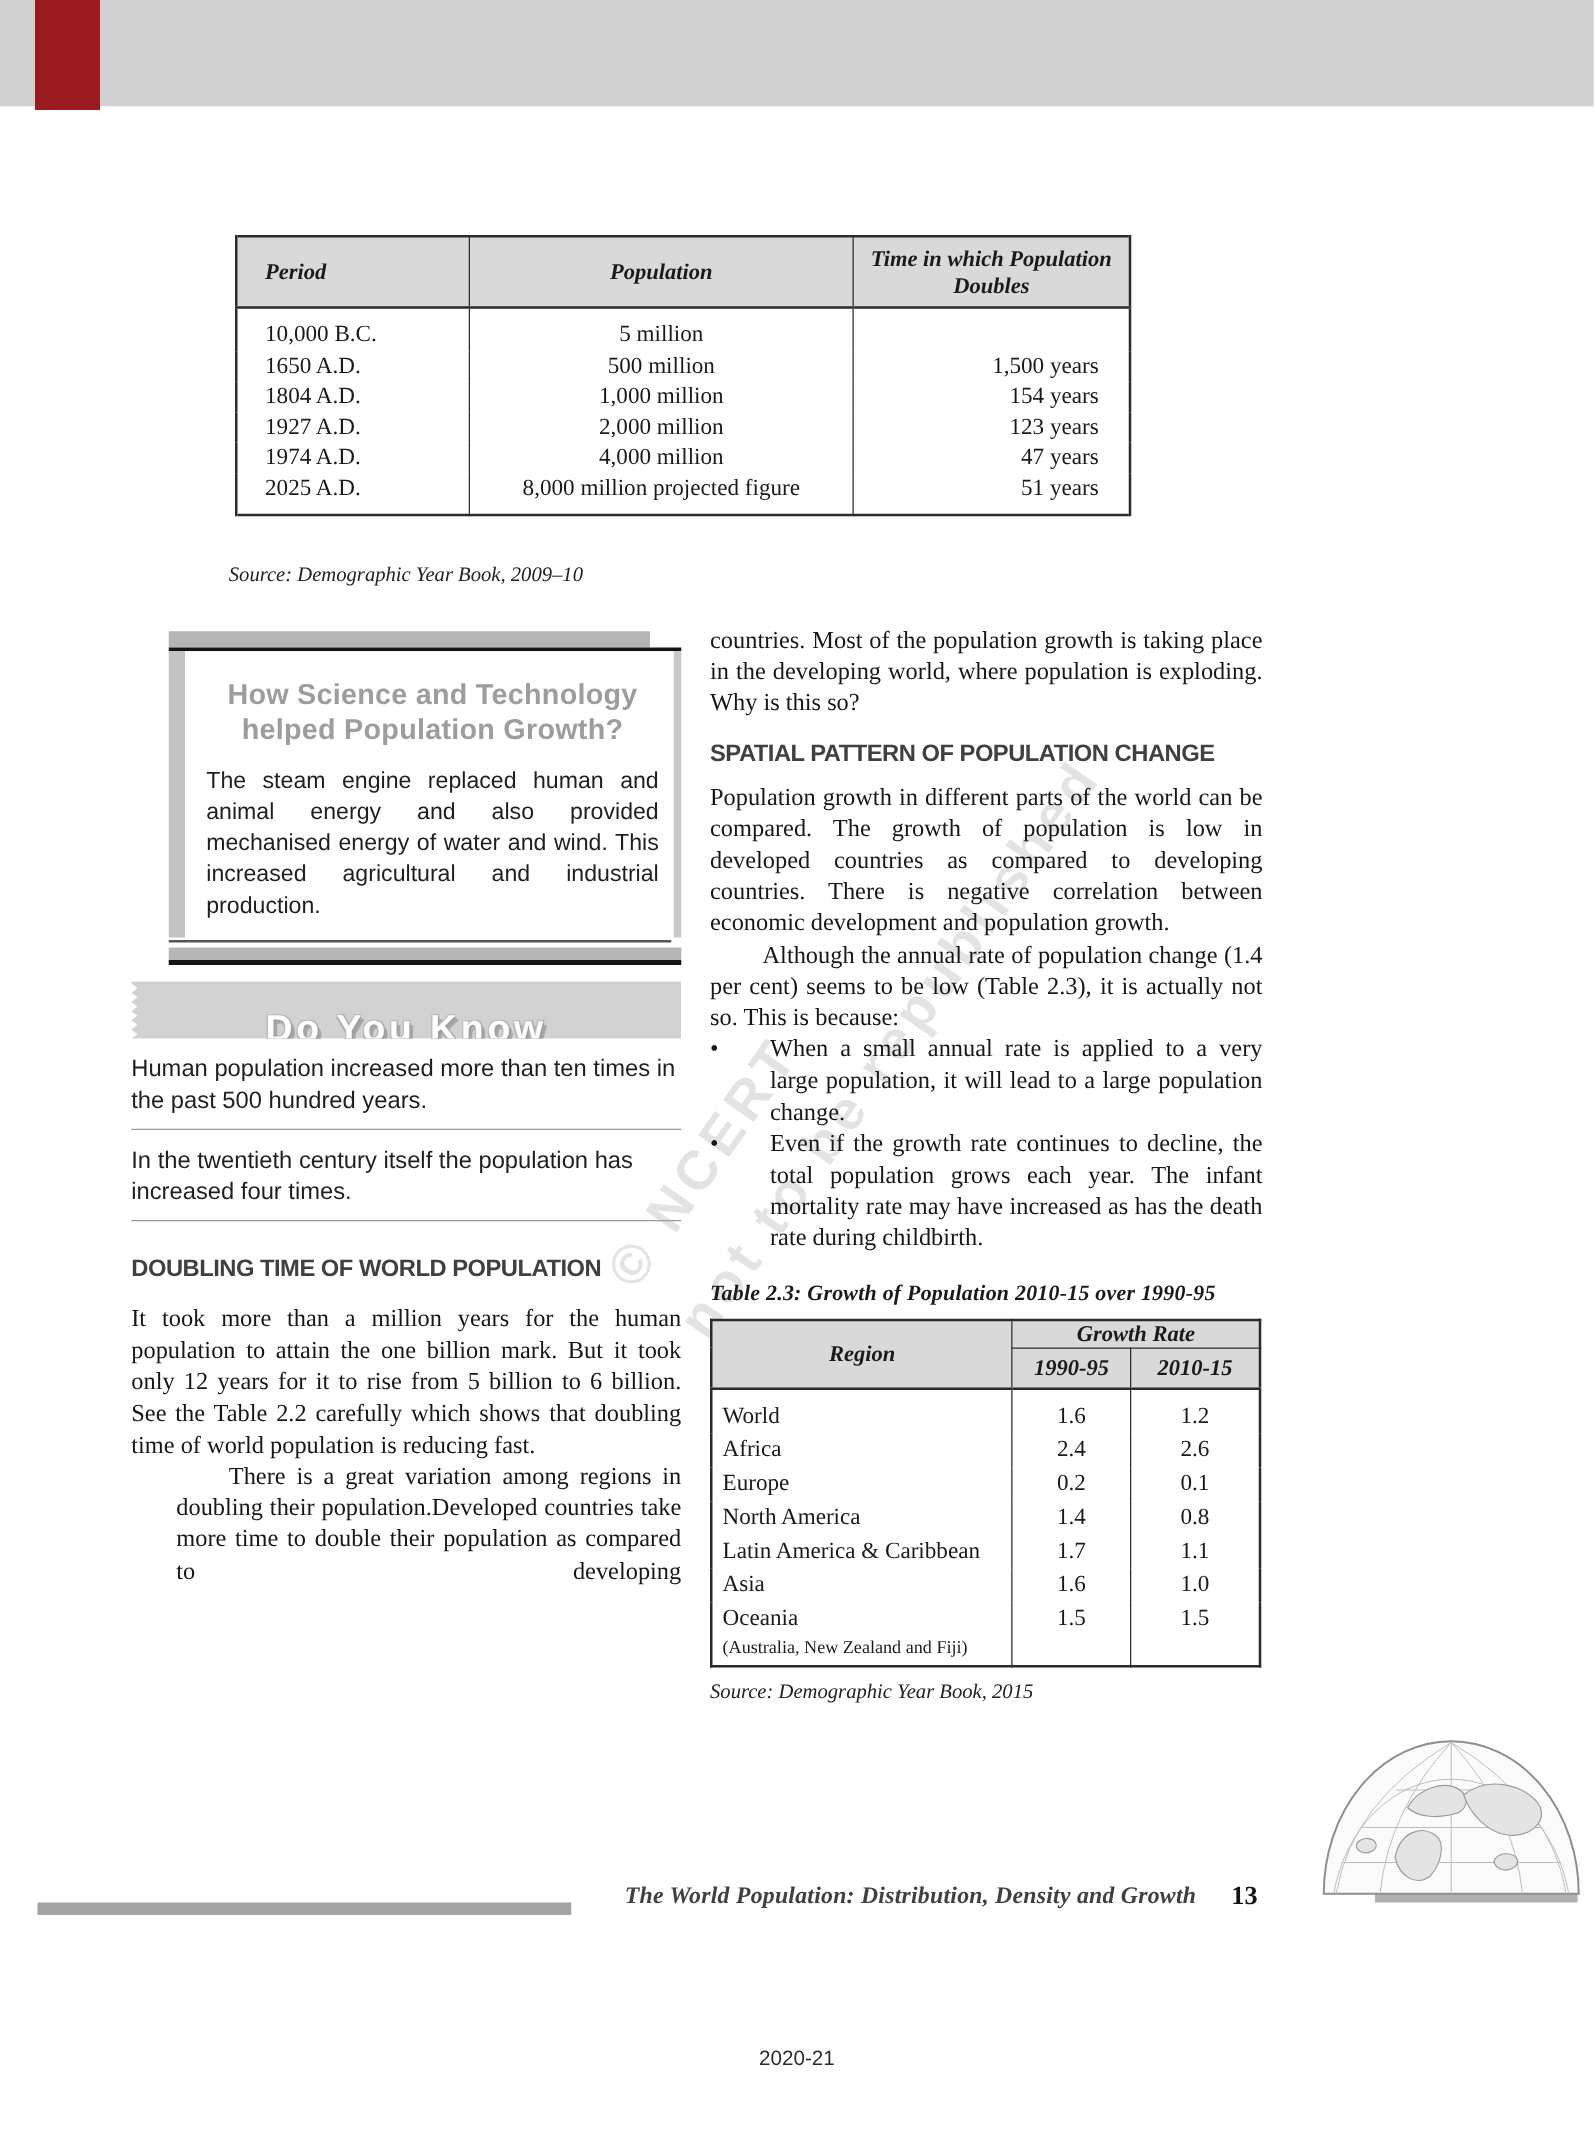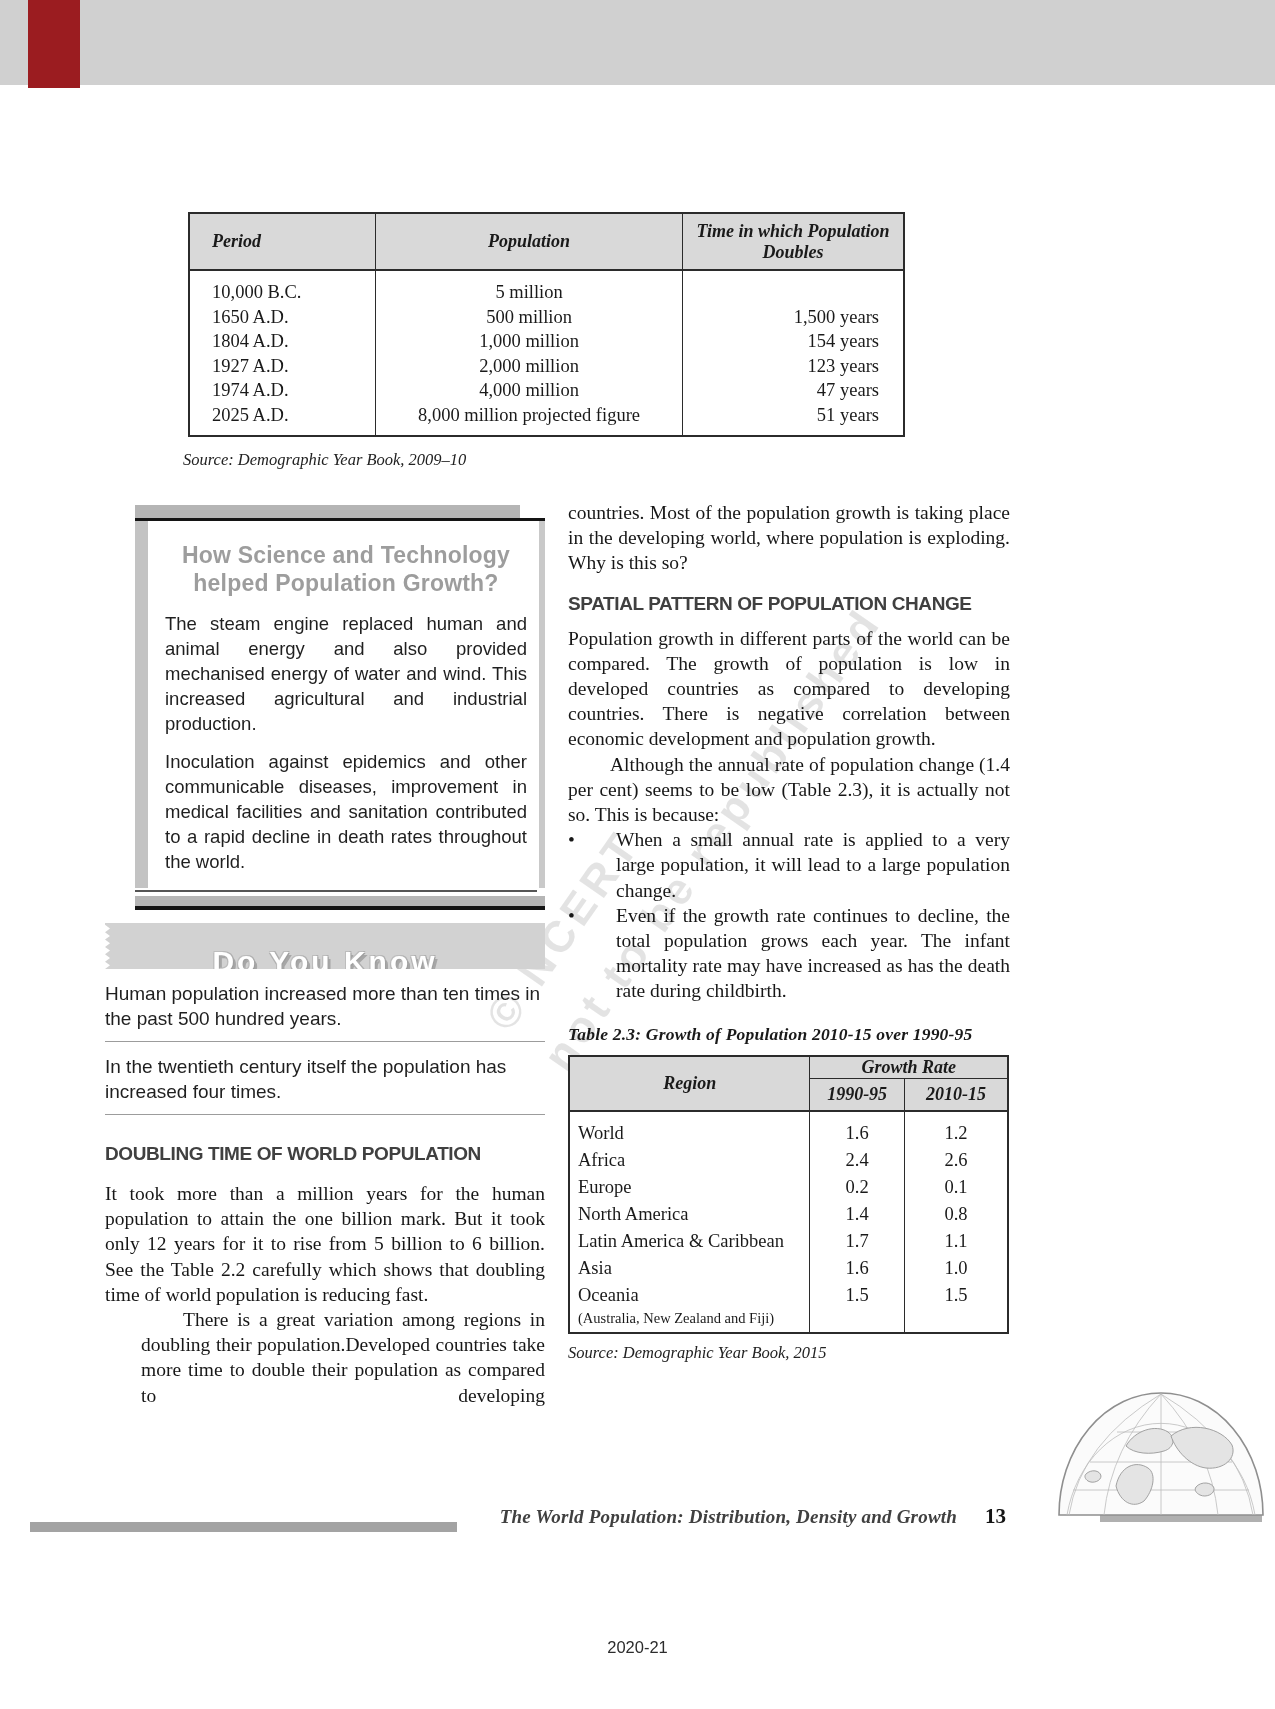--- a/index.html
+++ b/index.html
@@ -23,21 +23,21 @@
   }
 
   .content { position: absolute; inset: 0; z-index: 1; }
 
   
   .t22-caption {
     left: 188px; top: 160px; width: 716px; text-align: center;
     font-weight: bold; font-style: italic; font-size: 17.5px; letter-spacing: .3px;
   }
   table.t22 {
-    position: absolute; left: 188px; top: 212px; width: 717px;
+    position: absolute; left: 188px; top: 188px; width: 717px;
     border-collapse: collapse; font-size: 18.5px;
   }
   table.t22 th, table.t22 td { border: 0; }
   table.t22 thead th {
     background: #d9d9d9; font-weight: bold; font-style: italic; font-size: 18px;
     border-bottom: 2.5px solid #2b2b2b; height: 57px; vertical-align: middle;
   }
   table.t22, table.t22 tr { border: 2.5px solid #2b2b2b; }
   table.t22 tr { border-top: 0; border-bottom: 0; }
   table.t22 { border: 2.5px solid #2b2b2b; }
@@ -213,21 +213,20 @@
   <div class="abs left-col">
 
     <div class="sci-box">
       <div class="sci-top-gray"></div>
       <div class="sci-top-black"></div>
       <div class="sci-frame">
         <div class="sci-left-gray"></div>
         <div class="sci-body">
           <div class="sci-title">How Science and Technology helped Population Growth?</div>
           <p>The steam engine replaced human and animal energy and also provided mechanised energy of water and wind. This increased agricultural and industrial production.</p>
-          <p>Inoculation against epidemics and other communicable diseases, improvement in medical facilities and sanitation contributed to a rapid decline in death rates throughout the world.</p>
         </div>
         <div class="sci-right-gray"></div>
       </div>
       <div class="sci-bot-line"></div>
       <div class="sci-bot-gray"></div>
       <div class="sci-bot-black"></div>
     </div>
 
     <div class="dyk-banner">
       <span>Do You Know</span>

